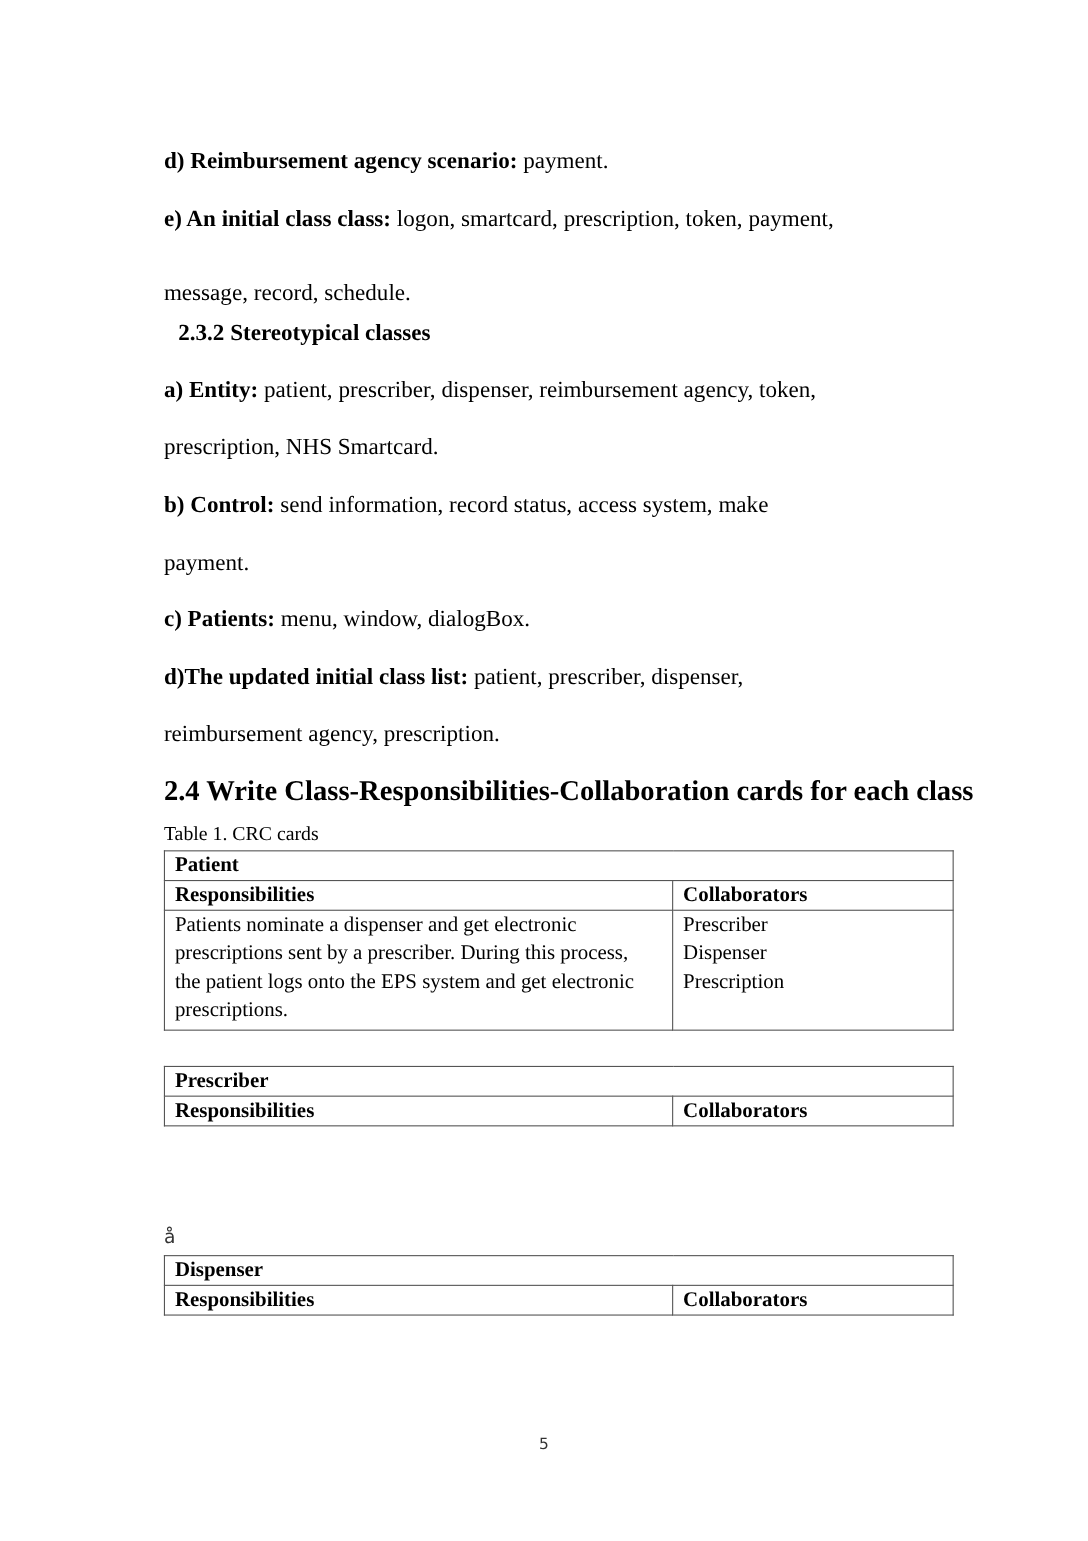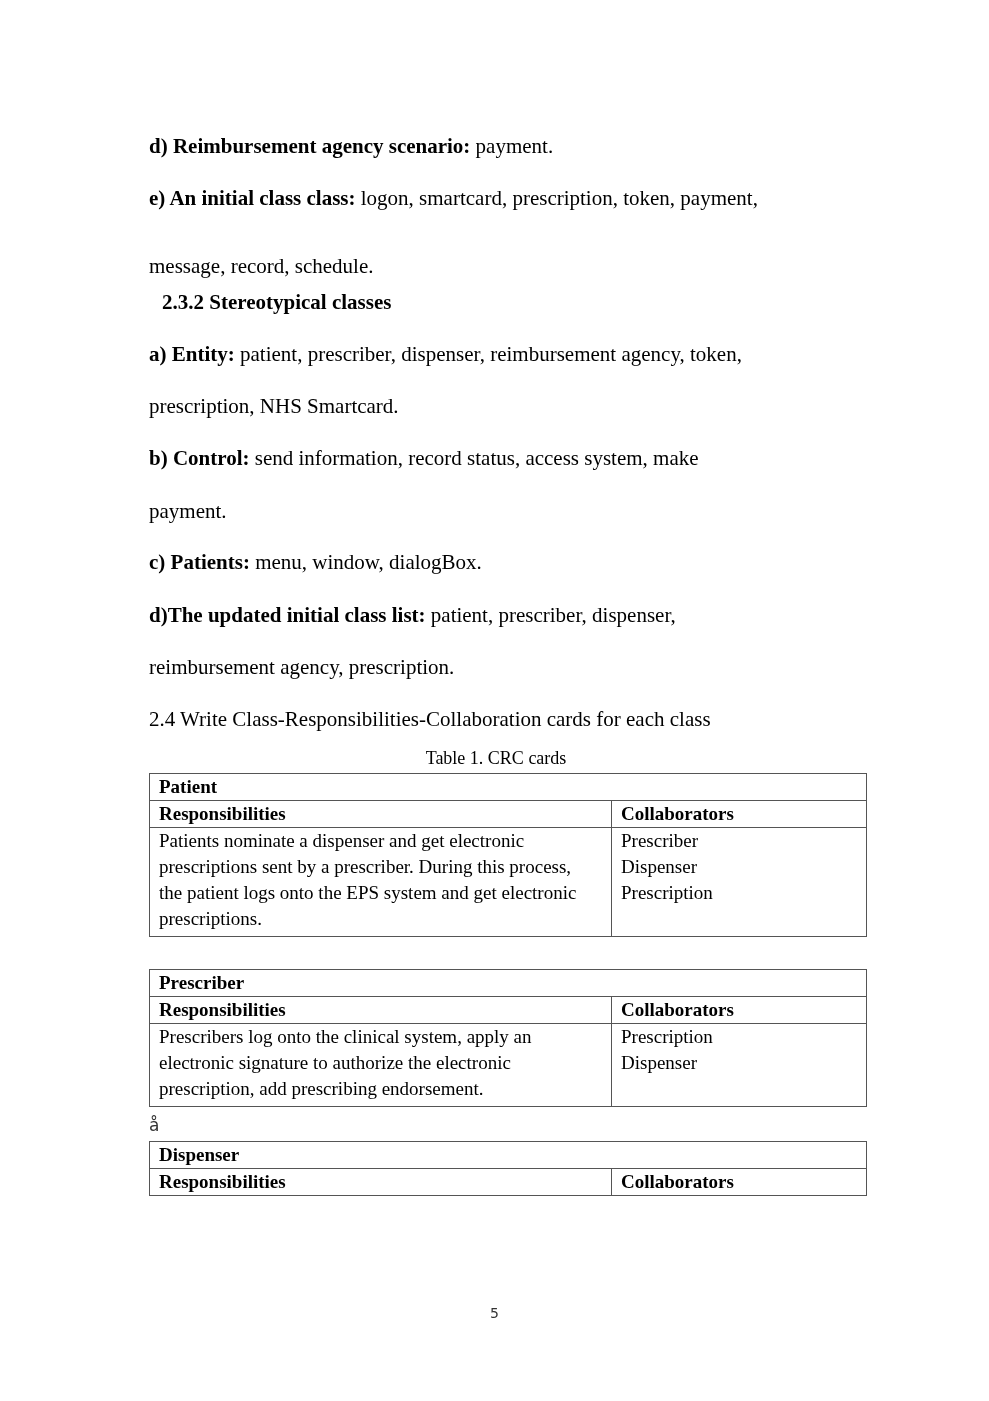--- a/index.html
+++ b/index.html
@@ -6,24 +6,24 @@
     body {
       width: 989px; height: 1401px; position: relative; overflow: hidden;
       font-family: "Liberation Serif", serif; color: #000;
     }
     .para {
       position: absolute; left: 149px; width: 700px;
       font-size: 21px; line-height: 52px; white-space: nowrap;
     }
     .para b { font-weight: bold; }
     .heading { font-weight: bold; font-size: 21px; }
-    .heading-lg { font-weight: normal; font-size: 21px; }
+    .heading-lg { font-weight: bold; font-size: 26px; }
     .caption {
       position: absolute; left: 149px; width: 694px; top: 746px;
-      text-align: center; font-size: 18px; line-height: 24px;
+      text-align: left; font-size: 18px; line-height: 24px;
     }
     table.crc {
       position: absolute; left: 149px; width: 718px;
       border-collapse: collapse; font-size: 19px; line-height: 26px;
     }
     table.crc td {
       border: 1px solid #555; padding: 0 9px; vertical-align: top;
     }
     table.crc td.resp { width: 443px; }
     table.crc .title-cell, table.crc .hdr { font-weight: bold; }
@@ -109,31 +109,20 @@
 
 <table class="crc" style="top:969px;">
   <tbody>
       <tr>
     <td colspan="2" class="title-cell">Prescriber</td>
   </tr>
   <tr>
     <td class="resp hdr">Responsibilities</td>
     <td class="hdr">Collaborators</td>
   </tr>
-  <tr>
-    <td class="resp" style="padding-bottom:4px;">
-      <div>Prescribers log onto the clinical system, apply an</div>
-      <div>electronic signature to authorize the electronic</div>
-      <div>prescription, add prescribing endorsement.</div>
-    </td>
-    <td>
-      <div>Prescription</div>
-      <div>Dispenser</div>
-    </td>
-  </tr>
 </tbody>
   </table>
 
 <div class="stray">å</div>
 
 <table class="crc" style="top:1141px;">
   <tbody>
       <tr>
     <td colspan="2" class="title-cell">Dispenser</td>
   </tr>

